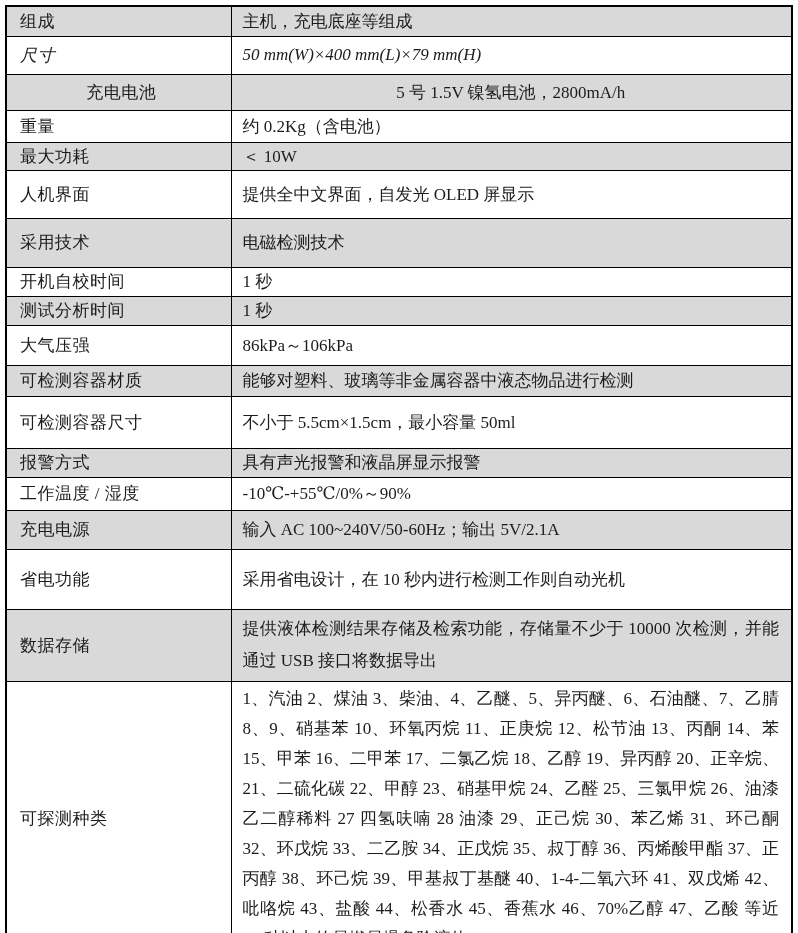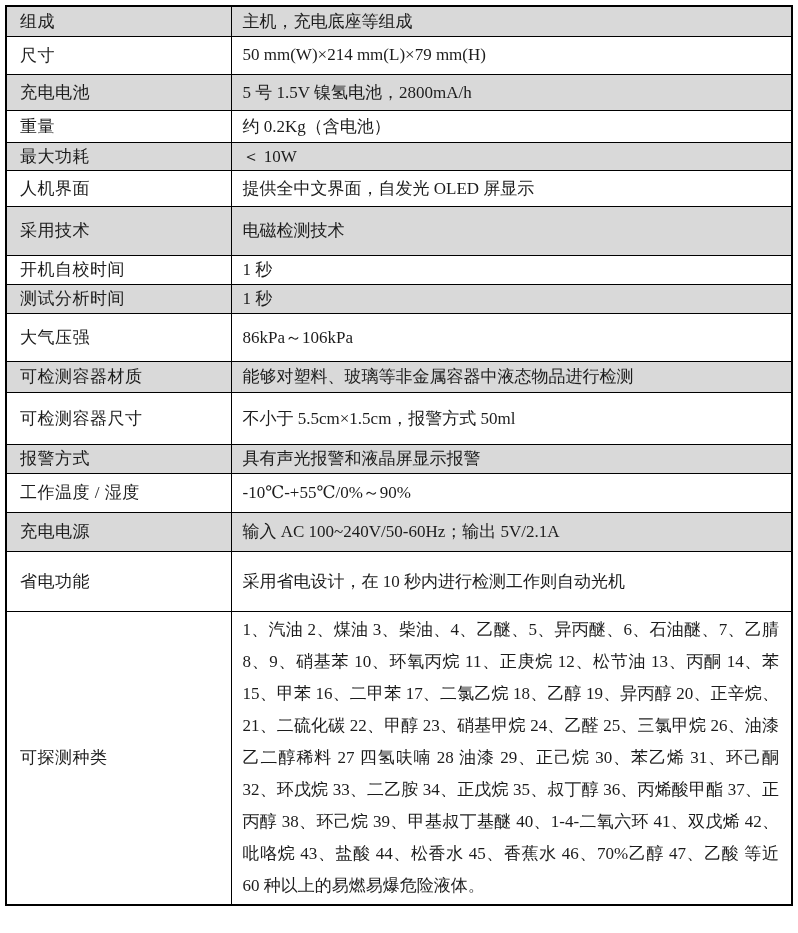--- a/index.html
+++ b/index.html
@@ -33,33 +33,33 @@
     padding: 2px 8px 2px 13px;
     letter-spacing: 0.5px;
   }
   td.value-cell {
     padding: 2px 12px 2px 11px;
   }
   tr.shaded { background: #d9d9d9; }
 
   
   tr:nth-child(1)  { height: 30px; }
-  tr:nth-child(2)  { height: 38px; }
-  tr:nth-child(3)  { height: 36px; }
+  tr:nth-child(2)  { height: 38px; font-style: italic; }
+  tr:nth-child(3)  { height: 36px; text-align: center; }
   tr:nth-child(4)  { height: 32px; }
   tr:nth-child(5)  { height: 27px; }
-  tr:nth-child(6)  { height: 36px; }
+  tr:nth-child(6)  { height: 48px; }
   tr:nth-child(7)  { height: 49px; }
   tr:nth-child(8)  { height: 29px; padding-left: 8px; }
   tr:nth-child(9)  { height: 29px; padding-left: 18px; }
-  tr:nth-child(10) { height: 48px; }
+  tr:nth-child(10) { height: 40px; }
   tr:nth-child(11) { height: 31px; }
   tr:nth-child(12) { height: 52px; }
   tr:nth-child(13) { height: 29px; }
-  tr:nth-child(14) { height: 39px; }
+  tr:nth-child(14) { height: 33px; }
   tr:nth-child(15) { height: 39px; }
   tr:nth-child(16) { height: 60px; }
   tr:nth-child(17) { height: 72px; }
   tr:nth-child(18) { height: 272px; }
 
   tr:nth-child(17) td.value-cell {
     line-height: 32px;
     text-align: justify;
   }
   tr:nth-child(18) td.value-cell {
@@ -71,21 +71,21 @@
 <body>
 
 <table class="spec-table">
   <tbody>
       <tr class="shaded">
         <td class="label-cell">组成</td>
         <td class="value-cell">主机，充电底座等组成</td>
       </tr>
       <tr>
         <td class="label-cell">尺寸</td>
-        <td class="value-cell">50 mm(W)×214 mm(L)×79 mm(H)</td>
+        <td class="value-cell">50 mm(W)×400 mm(L)×79 mm(H)</td>
       </tr>
       <tr class="shaded">
         <td class="label-cell">充电电池</td>
         <td class="value-cell">5 号 1.5V 镍氢电池，2800mA/h</td>
       </tr>
       <tr>
         <td class="label-cell">重量</td>
         <td class="value-cell">约 0.2Kg（含电池）</td>
       </tr>
       <tr class="shaded">
@@ -111,36 +111,40 @@
       <tr>
         <td class="label-cell">大气压强</td>
         <td class="value-cell">86kPa～106kPa</td>
       </tr>
       <tr class="shaded">
         <td class="label-cell">可检测容器材质</td>
         <td class="value-cell">能够对塑料、玻璃等非金属容器中液态物品进行检测</td>
       </tr>
       <tr>
         <td class="label-cell">可检测容器尺寸</td>
-        <td class="value-cell">不小于 5.5cm×1.5cm，报警方式 50ml</td>
+        <td class="value-cell">不小于 5.5cm×1.5cm，最小容量 50ml</td>
       </tr>
       <tr class="shaded">
         <td class="label-cell">报警方式</td>
         <td class="value-cell">具有声光报警和液晶屏显示报警</td>
       </tr>
       <tr>
         <td class="label-cell">工作温度 / 湿度</td>
         <td class="value-cell">-10℃-+55℃/0%～90%</td>
       </tr>
       <tr class="shaded">
         <td class="label-cell">充电电源</td>
         <td class="value-cell">输入 AC 100~240V/50-60Hz；输出 5V/2.1A</td>
       </tr>
       <tr>
         <td class="label-cell">省电功能</td>
         <td class="value-cell">采用省电设计，在 10 秒内进行检测工作则自动光机</td>
       </tr>
+      <tr class="shaded">
+        <td class="label-cell">数据存储</td>
+        <td class="value-cell">提供液体检测结果存储及检索功能，存储量不少于 10000 次检测，并能通过 USB 接口将数据导出</td>
+      </tr>
       <tr>
         <td class="label-cell">可探测种类</td>
         <td class="value-cell">1、汽油 2、煤油 3、柴油、4、乙醚、5、异丙醚、6、石油醚、7、乙腈 8、9、硝基苯 10、环氧丙烷 11、正庚烷 12、松节油 13、丙酮 14、苯 15、甲苯 16、二甲苯 17、二氯乙烷 18、乙醇 19、异丙醇 20、正辛烷、21、二硫化碳 22、甲醇 23、硝基甲烷 24、乙醛 25、三氯甲烷 26、油漆乙二醇稀料 27 四氢呋喃 28 油漆 29、正己烷 30、苯乙烯 31、环己酮 32、环戊烷 33、二乙胺 34、正戊烷 35、叔丁醇 36、丙烯酸甲酯 37、正丙醇 38、环己烷 39、甲基叔丁基醚 40、1-4-二氧六环 41、双戊烯 42、吡咯烷 43、盐酸 44、松香水 45、香蕉水 46、70%乙醇 47、乙酸 等近 60 种以上的易燃易爆危险液体。</td>
       </tr>
     </tbody>
 </table>
 
 </body></html>

